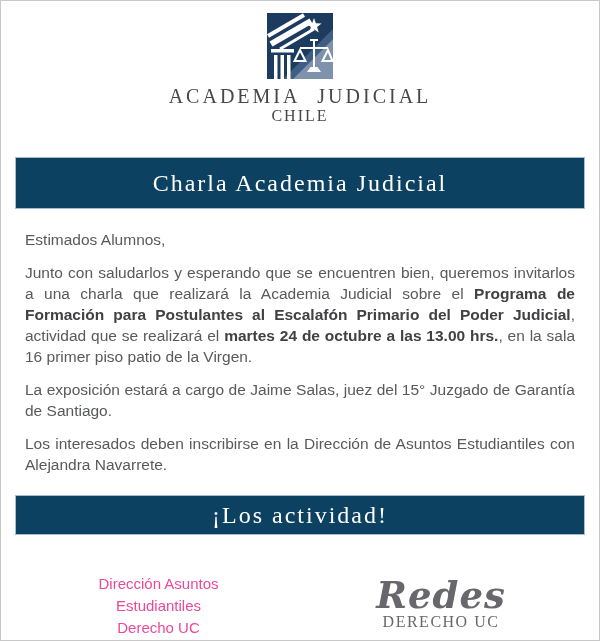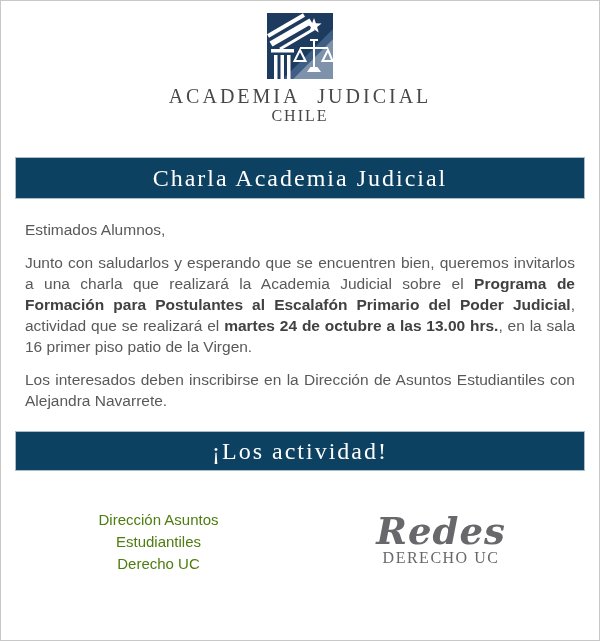--- a/index.html
+++ b/index.html
@@ -28,21 +28,21 @@
     font-family: "Liberation Serif", serif;
     font-size: 16px; line-height: 18px;
     letter-spacing: 2px;
     color: #46474a;
     text-align: center;
   }
 
   
   .banner {
     margin: 32px 14px 0 14px;
-    height: 42px;
+    height: 52px;
     background: #0d4161;
     border: 1px solid #aabdca;
     box-sizing: border-box;
     display: flex; align-items: center; justify-content: center;
   }
   .banner.closing { margin-top: 20px; height: 40px; }
   .banner span {
     color: #ffffff;
     font-family: cursive;
     font-size: 24px;
@@ -62,21 +62,21 @@
 
   
   .footer {
     margin-top: 38px;
     display: flex; align-items: flex-start;
   }
   .footer-left {
     margin-left: 75px; width: 165px;
     text-align: center;
     font-size: 15px; line-height: 22px;
-    color: #4d7c0f;
+    color: #ec4899;
   }
   .footer-right {
     margin-left: 115px; width: 170px;
     text-align: center;
     color: #67676c;
   }
   .brand-script {
     font-family: "DejaVu Serif", serif;
     font-style: italic; font-weight: 700;
     font-size: 37px; line-height: 44px;
@@ -125,20 +125,21 @@
     <div class="org-country">CHILE</div>
   </div>
 
   <div class="banner">
     <span>Charla Academia Judicial</span>
   </div>
 
   <div class="content">
     <p class="greeting">Estimados Alumnos,</p>
     <p><span>Junto con saludarlos y esperando que se encuentren bien, queremos invitarlos a una charla que realizará la Academia Judicial sobre el </span><span class="bold">Programa de Formación para Postulantes al Escalafón Primario del Poder Judicial</span><span>, actividad que se realizará el </span><span class="bold">martes 24 de octubre a las 13.00 hrs.</span><span>, en la sala 16 primer piso patio de la Virgen.</span></p>
+    <p><span>La exposición estará a cargo de Jaime Salas,  juez del 15° Juzgado de Garantía de Santiago.</span></p>
     <p><span>Los interesados deben inscribirse en la Dirección de Asuntos Estudiantiles con Alejandra Navarrete.</span></p>
   </div>
 
   <div class="banner closing">
     <span>¡Los actividad!</span>
   </div>
 
   <div class="footer">
     <div class="footer-left">
       <div>Dirección Asuntos</div>

